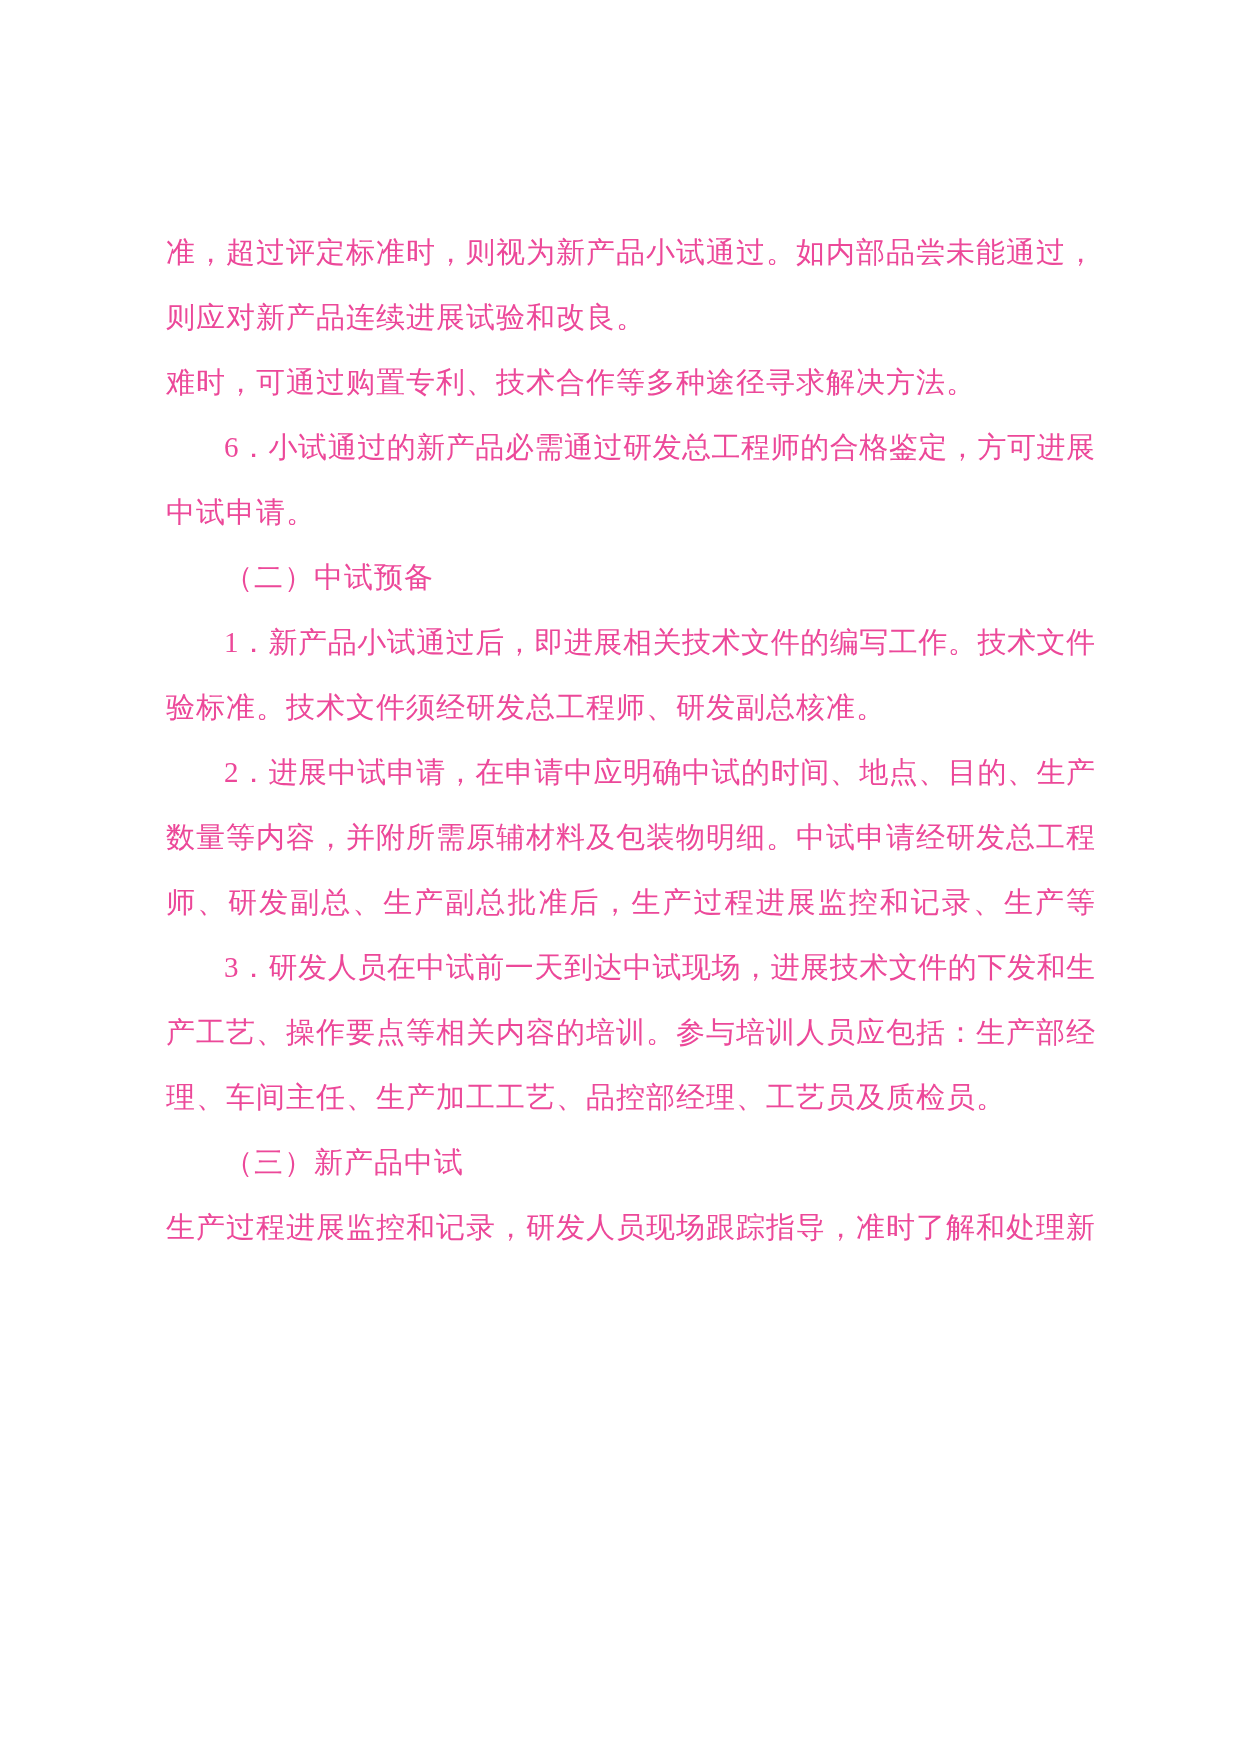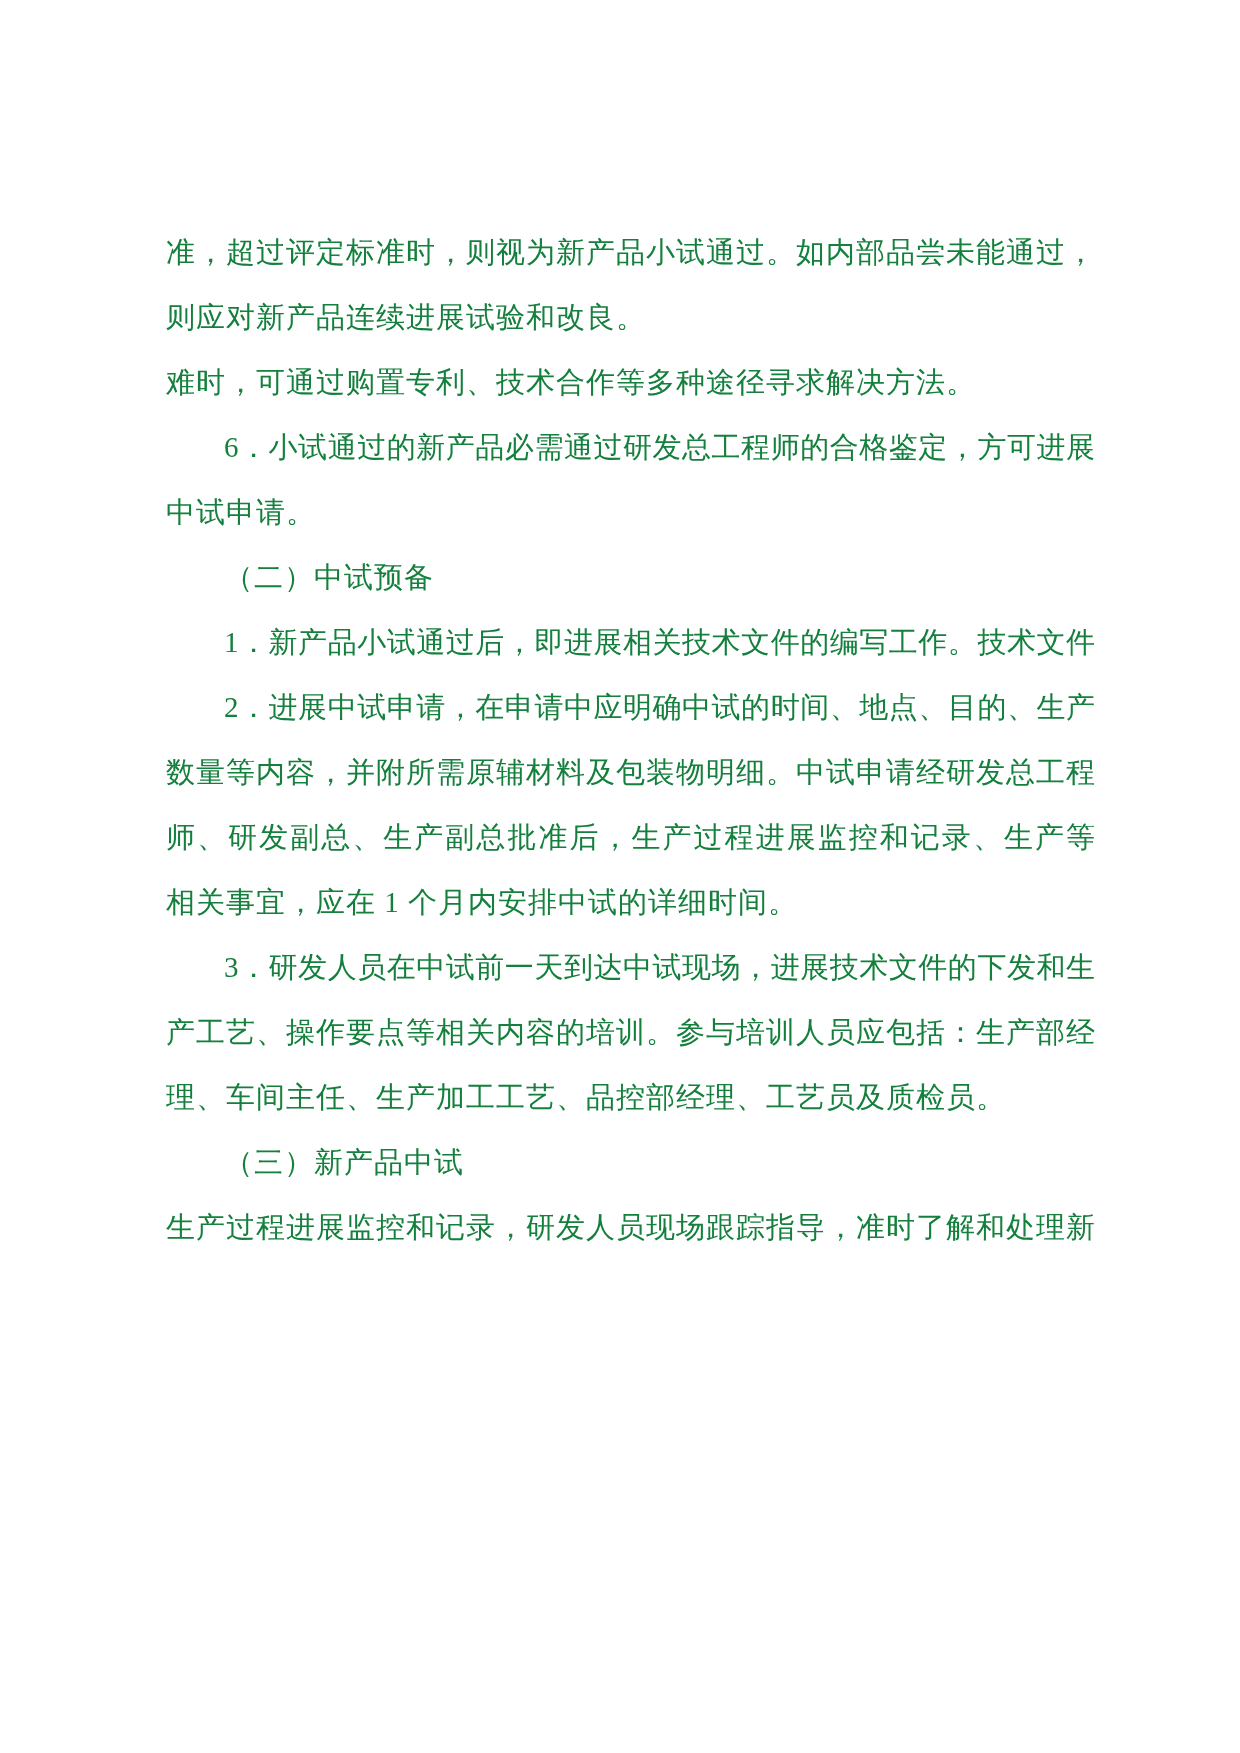--- a/index.html
+++ b/index.html
@@ -12,21 +12,21 @@
     width: 1240px;
     height: 1753px;
     background: #ffffff;
     overflow: hidden;
   }
   .text-block {
     position: absolute;
     left: 166px;
     top: 220px;
     width: 929px;
-    color: #15803d;
+    color: #ec4899;
     font-family: "Liberation Serif", "DejaVu Serif", serif;
     font-size: 29px;
     font-weight: 400;
     line-height: 65px;
   }
   .line {
     height: 65px;
     letter-spacing: 1px;
     white-space: nowrap;
   }
@@ -46,23 +46,23 @@
 
 <div class="page">
   <div class="text-block" id="lines-container">
       <div class="line full">准，超过评定标准时，则视为新产品小试通过。如内部品尝未能通过，</div>
       <div class="line">则应对新产品连续进展试验和改良。</div>
       <div class="line">难时，可通过购置专利、技术合作等多种途径寻求解决方法。</div>
       <div class="line indent full">6．小试通过的新产品必需通过研发总工程师的合格鉴定，方可进展</div>
       <div class="line">中试申请。</div>
       <div class="line indent">（二）中试预备</div>
       <div class="line indent full">1．新产品小试通过后，即进展相关技术文件的编写工作。技术文件</div>
+      <div class="line">验标准。技术文件须经研发总工程师、研发副总核准。</div>
       <div class="line indent full">2．进展中试申请，在申请中应明确中试的时间、地点、目的、生产</div>
       <div class="line full">数量等内容，并附所需原辅材料及包装物明细。中试申请经研发总工程</div>
       <div class="line full">师、研发副总、生产副总批准后，生产过程进展监控和记录、生产等</div>
-      <div class="line">相关事宜，应在 1 个月内安排中试的详细时间。</div>
       <div class="line indent full">3．研发人员在中试前一天到达中试现场，进展技术文件的下发和生</div>
       <div class="line full">产工艺、操作要点等相关内容的培训。参与培训人员应包括：生产部经</div>
       <div class="line">理、车间主任、生产加工工艺、品控部经理、工艺员及质检员。</div>
       <div class="line indent">（三）新产品中试</div>
       <div class="line full">生产过程进展监控和记录，研发人员现场跟踪指导，准时了解和处理新</div>
     </div>
 </div>
 
 </body></html>

